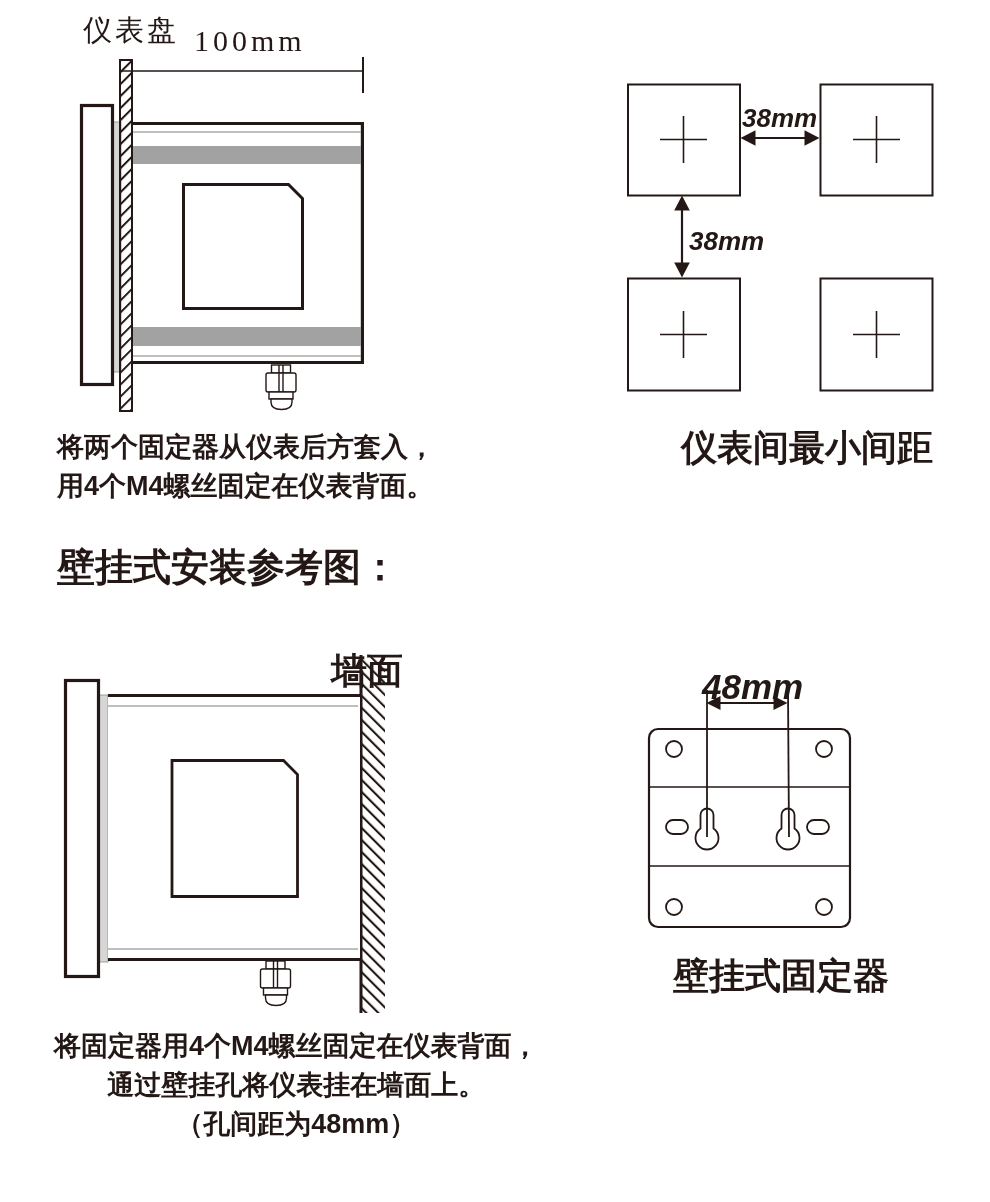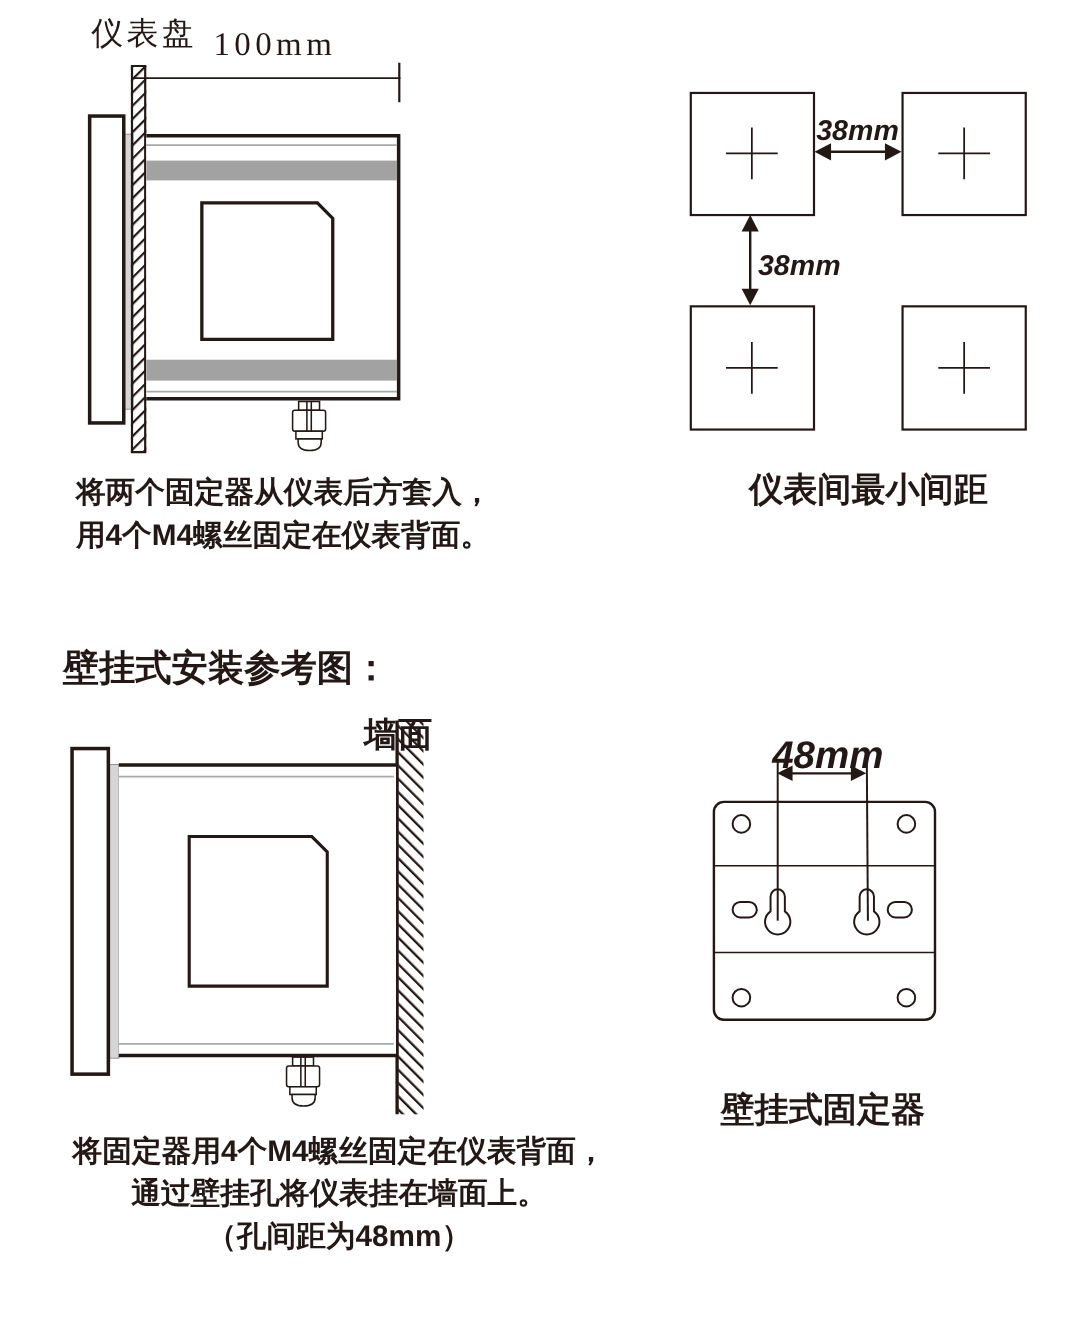--- a/index.html
+++ b/index.html
@@ -1,22 +1,22 @@
 <!DOCTYPE html>
 <html><head>
 <meta charset="utf-8">
 <style>
   html,body{margin:0;padding:0;background:#ffffff;}
   #page{position:relative;width:990px;height:1202px;background:#fff;overflow:hidden;
         font-family:"Liberation Sans",sans-serif;color:#231815;}
   .abs{position:absolute;}
   .cad{font-family:"Liberation Serif","DejaVu Serif",serif;font-weight:400;}
   .bold{font-weight:700;}
-  .note{font-size:27px;font-weight:700;line-height:39px;white-space:nowrap;margin-left:12px;}
-  .cap{font-size:31px;font-weight:700;white-space:nowrap;}
+  .note{font-size:27px;font-weight:700;line-height:39px;white-space:nowrap;}
+  .cap{font-size:36px;font-weight:700;white-space:nowrap;}
   .dim{font-size:26px;font-weight:700;white-space:nowrap;font-style:italic;}
   svg{display:block;}
 </style>
 </head>
 <body>
 
 <div id="page">
 
   <div class="abs cad" style="left:83px;top:11px;font-size:29px;letter-spacing:3px;">仪表盘</div>
 
@@ -98,21 +98,21 @@
   <div class="abs dim" style="left:742px;top:103px;">38mm</div>
   <div class="abs dim" style="left:689px;top:226px;">38mm</div>
 
   <div class="abs cap" style="left:681px;top:424px;">仪表间最小间距</div>
 
   <div class="abs note" style="left:57px;top:428px;">
     <div>将两个固定器从仪表后方套入，</div>
     <div>用4个M4螺丝固定在仪表背面。</div>
   </div>
 
-  <div class="abs bold" style="left:57px;top:542px;font-size:33px;white-space:nowrap;margin-top:43px;">壁挂式安装参考图：</div>
+  <div class="abs bold" style="left:57px;top:542px;font-size:38px;white-space:nowrap;">壁挂式安装参考图：</div>
 
   <div class="abs cap" style="left:331px;top:647px;text-align:right;">墙面</div>
 
   <svg class="abs" style="left:50px;top:650px;" width="345" height="365" viewBox="0 0 345 365">
     <defs>
       <pattern id="hatchWall" patternUnits="userSpaceOnUse" width="8.5" height="8.5" patternTransform="rotate(-45)">
         <line x1="1" y1="0" x2="1" y2="8.5" stroke="#231815" stroke-width="2.2"></line>
       </pattern>
     </defs>
 
@@ -169,21 +169,21 @@
 
     <g>
       <line x1="67" y1="10" x2="67" y2="157" stroke="#231815" stroke-width="1.8"></line>
       <line x1="148" y1="10" x2="149" y2="157" stroke="#231815" stroke-width="1.8"></line>
       <line x1="76" y1="23" x2="138" y2="23" stroke="#231815" stroke-width="2"></line>
       <polygon points="66.5,23 80.5,16 80.5,30" fill="#231815"></polygon>
       <polygon points="147.5,23 133.5,16 133.5,30" fill="#231815"></polygon>
     </g>
   </svg>
 
-  <div class="abs cap" style="left:655px;top:952px;margin-top:36px;">壁挂式固定器</div>
+  <div class="abs cap" style="left:673px;top:952px;">壁挂式固定器</div>
 
   <div class="abs note" style="left:54px;top:1027px;text-align:center;">
     <div>将固定器用4个M4螺丝固定在仪表背面，</div>
     <div>通过壁挂孔将仪表挂在墙面上。</div>
     <div>（孔间距为48mm）</div>
   </div>
 
 </div>
 
 </body></html>

